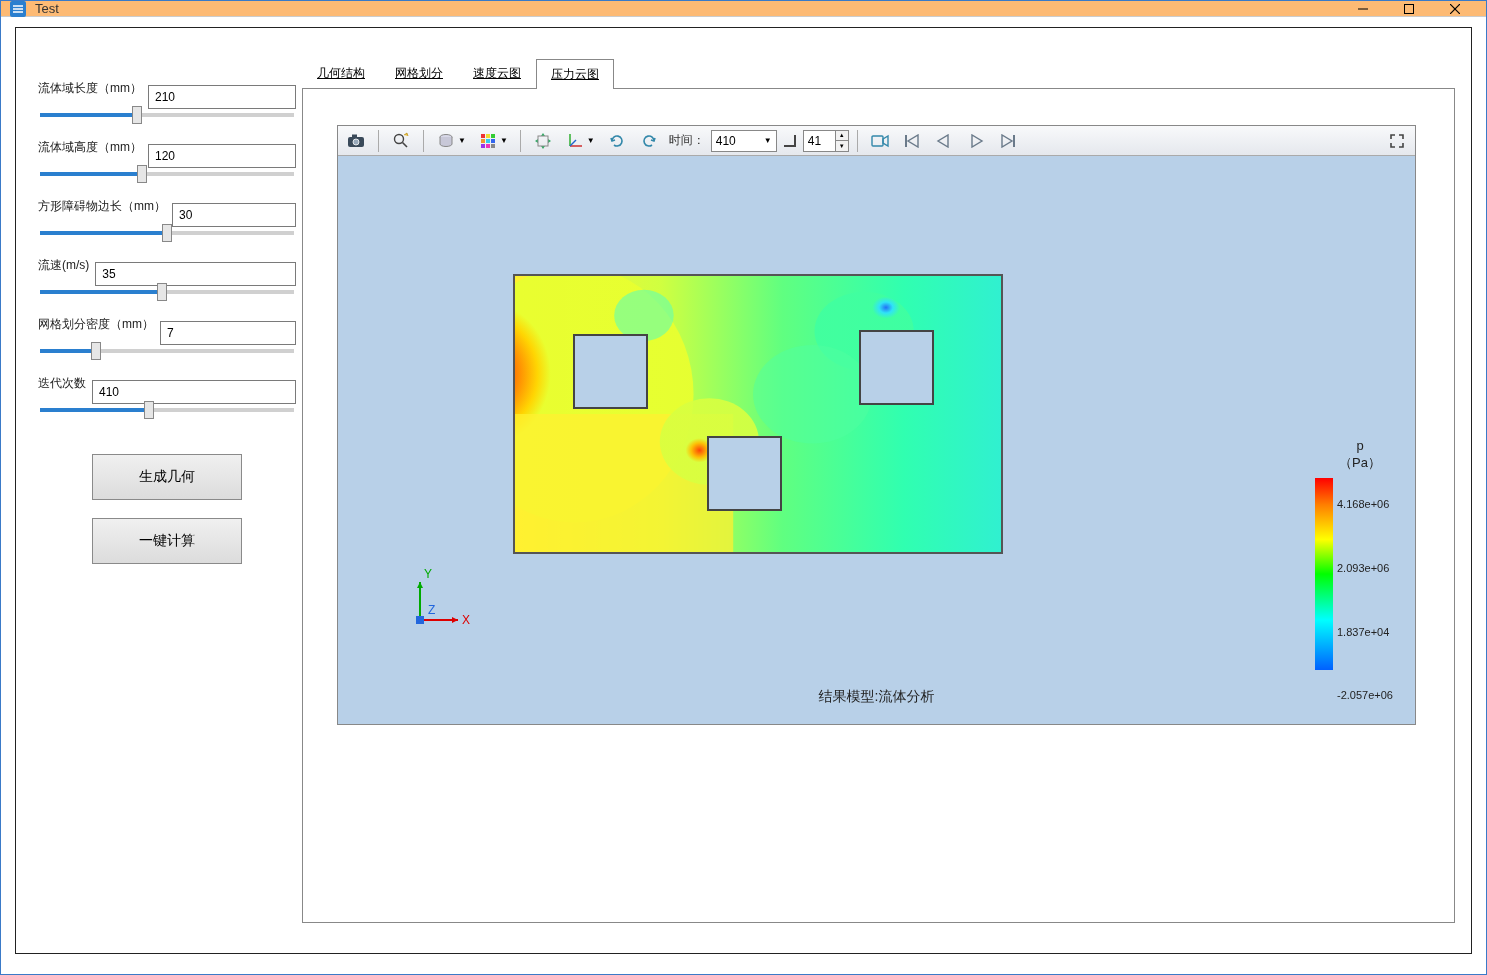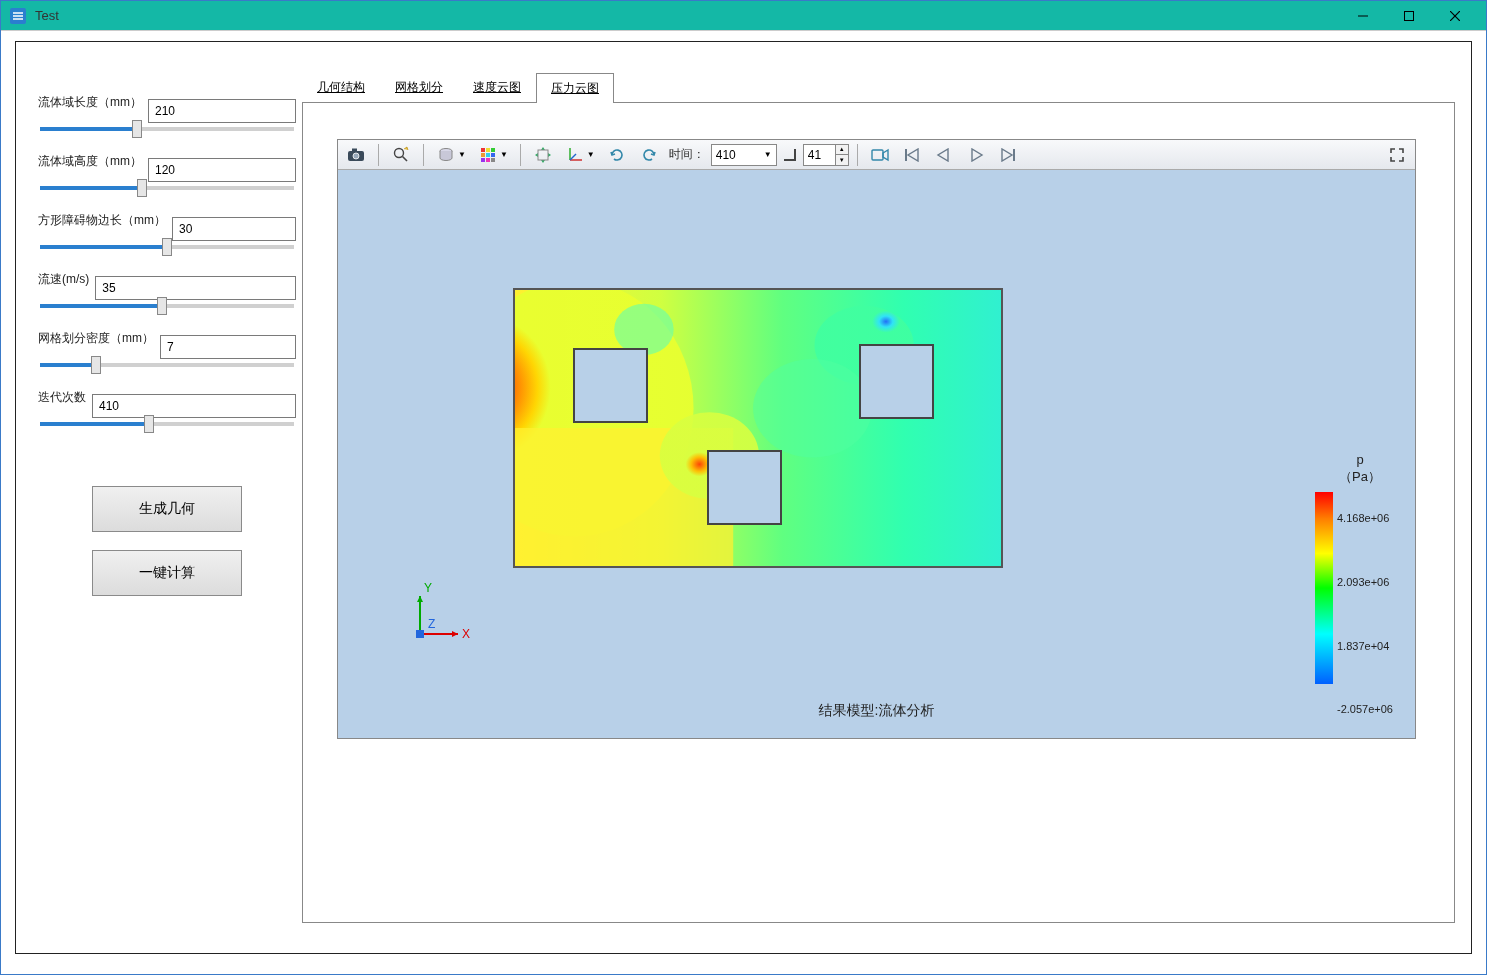--- a/index.html
+++ b/index.html
@@ -8,26 +8,26 @@
 .window {
   width: 1487px;
   height: 975px;
   border: 1px solid #3a7ac8;
   display: flex;
   flex-direction: column;
   background: #fff;
 }
 
 .titlebar {
-  height: 30px;
+  height: 16px;
   display: flex;
   align-items: center;
   padding: 0 8px;
   border-bottom: 1px solid #ccc;
-  background: #14b8a6;
+  background: #fdba74;
 }
 .titlebar .app-icon {
   width: 18px; height: 18px;
   margin-right: 8px;
   display: flex; align-items: center; justify-content: center;
 }
 .titlebar .title { flex: 0 0 auto; font-size: 13px; color: #333; }
 .titlebar .spacer { flex: 1; }
 .titlebar .win-btn { width: 46px; height: 30px; display: flex; align-items: center; justify-content: center; color: #333; cursor: pointer; }
 
@@ -90,21 +90,21 @@
 .btn-big {
   margin: 12px auto 0 auto;
   width: 150px;
   height: 46px;
   background: linear-gradient(#f0f0f0,#dcdcdc);
   border: 1px solid #8a8a8a;
   display: flex; align-items: center; justify-content: center;
   font-size: 14px;
   cursor: pointer;
 }
-.btn-big:first-of-type { margin-top: 54px; }
+.btn-big:first-of-type { margin-top: 36px; }
 
 .main-panel {
   flex: 1;
   display: flex;
   flex-direction: column;
   text-decoration: underline;
 }
 .tabs {
   display: flex;
   gap: 0;

